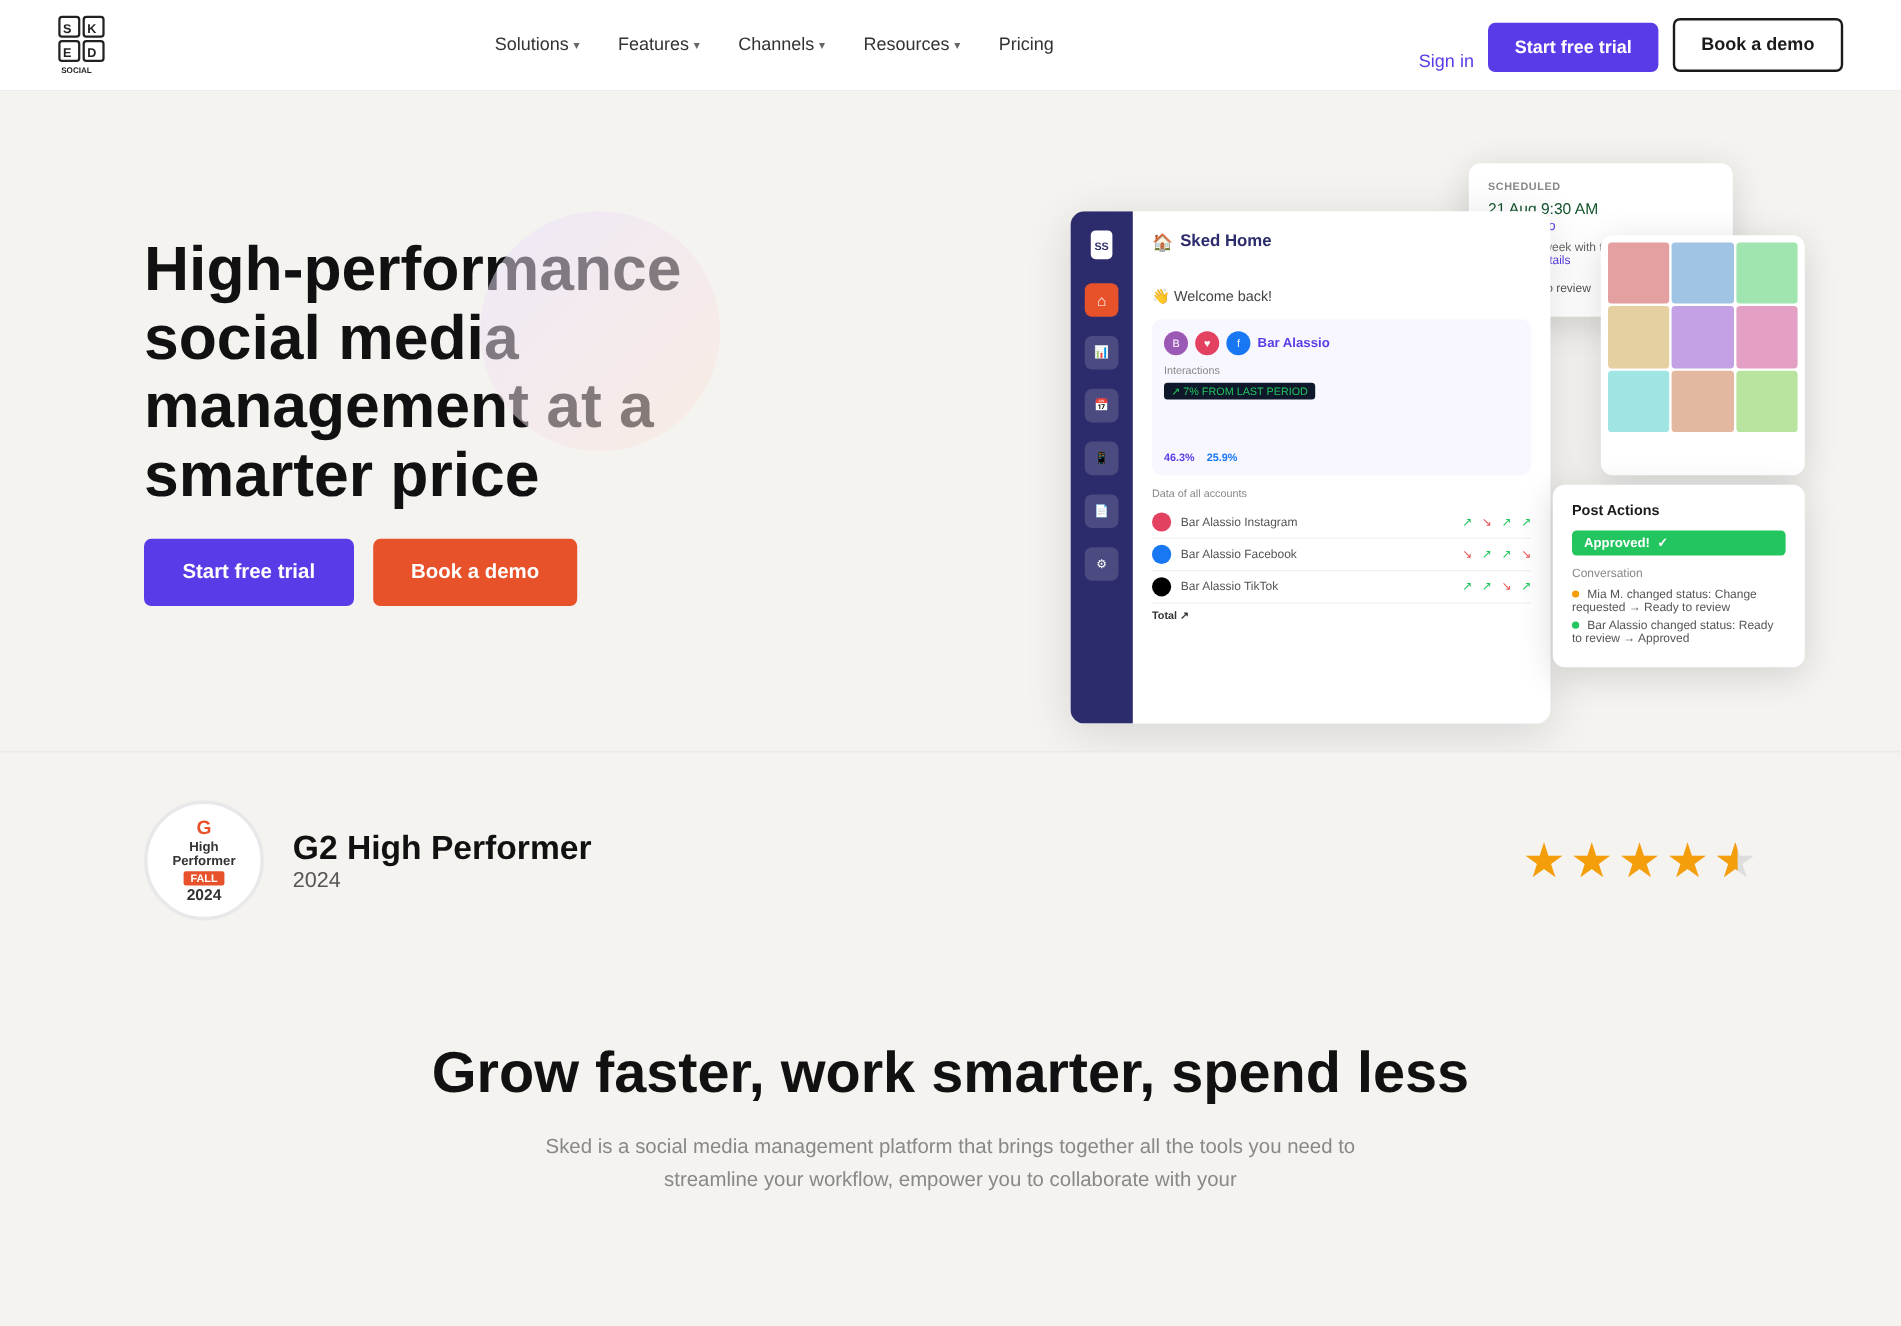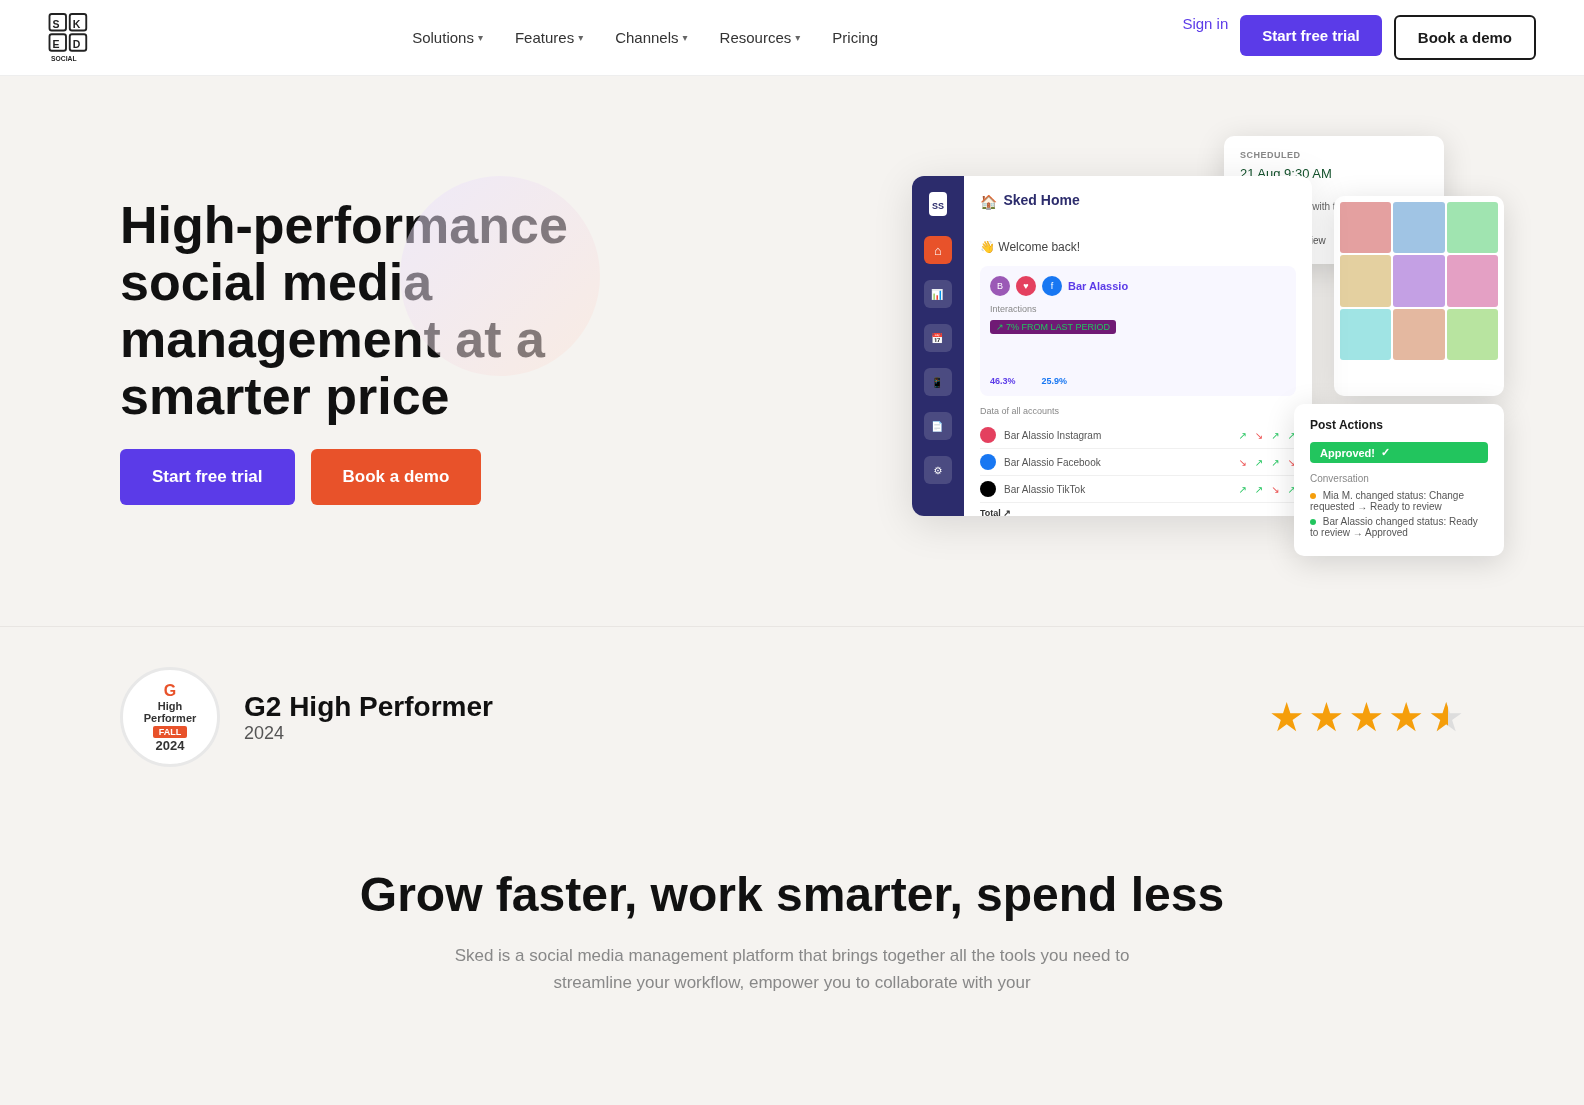--- a/index.html
+++ b/index.html
@@ -19,21 +19,21 @@
     .nav-logo { display: flex; align-items: center; gap: 8px; }
     .nav-logo svg { width: 60px; height: 52px; }
     .nav-links { display: flex; align-items: center; gap: 32px; }
     .nav-links a {
       text-decoration: none;
       color: #333;
       font-size: 15px;
       display: flex; align-items: center; gap: 4px;
     }
     .nav-links .chevron { font-size: 10px; color: #666; }
-    .nav-actions { display: flex; align-items: flex-start; gap: 12px; }
+    .nav-actions { display: flex; align-items: flex-end; gap: 12px; }
     .nav-actions .sign-in { color: #5b3be8; text-decoration: none; font-size: 15px; font-weight: 500; }
     .btn-primary {
       background: #5b3be8;
       color: #fff;
       border: none;
       padding: 12px 22px;
       border-radius: 6px;
       font-size: 15px;
       font-weight: 600;
       cursor: pointer;
@@ -102,23 +102,23 @@
       position: relative;
       width: 620px;
       height: 430px;
       flex-shrink: 0;
     }
     .mockup-main {
       background: #fff;
       border-radius: 12px;
       box-shadow: 0 8px 40px rgba(0,0,0,0.12);
       width: 400px;
-      height: 340px;
-      position: absolute;
-      left: 28px;
+      height: 427px;
+      position: absolute;
+      left: 8px;
       top: 40px;
       overflow: hidden;
     }
     .mockup-sidebar {
       background: #2c2c6c;
       width: 52px;
       height: 100%;
       position: absolute;
       left: 0; top: 0;
       display: flex;
@@ -374,31 +374,31 @@
         <div class="mockup-welcome">👋 Welcome back!</div>
 
         <div style="background:#f8f7ff; border-radius:8px; padding:10px; margin-bottom:10px;">
           <div style="display:flex; align-items:center; gap:6px; margin-bottom:8px;">
             <div style="width:20px;height:20px;border-radius:50%;background:#9b59b6;display:flex;align-items:center;justify-content:center;font-size:9px;color:#fff;">B</div>
             <div style="width:20px;height:20px;border-radius:50%;background:#e4405f;display:flex;align-items:center;justify-content:center;font-size:9px;color:#fff;">♥</div>
             <div style="width:20px;height:20px;border-radius:50%;background:#1877f2;display:flex;align-items:center;justify-content:center;font-size:9px;color:#fff;">f</div>
             <span style="font-size:11px; font-weight:600; color:#5b3be8;">Bar Alassio</span>
           </div>
           <div style="font-size:9px; color:#888; margin-bottom:2px;">Interactions</div>
-          <div style="font-size:9px; color:#22c55e; background:#701a75; padding:2px 6px; border-radius:3px; display:inline-block;text-align:center;">↗ 7% FROM LAST PERIOD</div>
+          <div style="font-size:9px; color:#22c55e; background:#0f172a; padding:2px 6px; border-radius:3px; display:inline-block;text-align:center;">↗ 7% FROM LAST PERIOD</div>
           
           <div style="display:flex; gap:4px; margin:8px 0 4px; align-items:flex-end; height:30px;">
             <div style="background:#5b3be8; width:14px; height:46%%; border-radius:2px 2px 0 0;"></div>
             <div style="background:#5b3be8; width:14px; height:60%%; border-radius:2px 2px 0 0;"></div>
             <div style="background:#5b3be8; width:14px; height:30%%; border-radius:2px 2px 0 0;"></div>
             <div style="background:#1877f2; width:14px; height:25%%; border-radius:2px 2px 0 0;"></div>
             <div style="background:#1877f2; width:14px; height:40%%; border-radius:2px 2px 0 0;"></div>
             <div style="background:#1877f2; width:14px; height:55%%; border-radius:2px 2px 0 0;"></div>
           </div>
-          <div style="display:flex; gap:26px; font-size:9px; font-weight:700;">
+          <div style="display:flex; gap:10px; font-size:9px; font-weight:700;">
             <span style="color:#5b3be8;">46.3%</span>
             <span style="color:#1877f2;">25.9%</span>
           </div>
         </div>
 
         <div style="font-size:9px; color:#888; margin-bottom:6px;">Data of all accounts</div>
         <div class="mockup-table-row">
           <div class="platform-dot"></div>
           <span>Bar Alassio Instagram</span>
           <span style="margin-left:auto; color:#22c55e;">↗</span>

